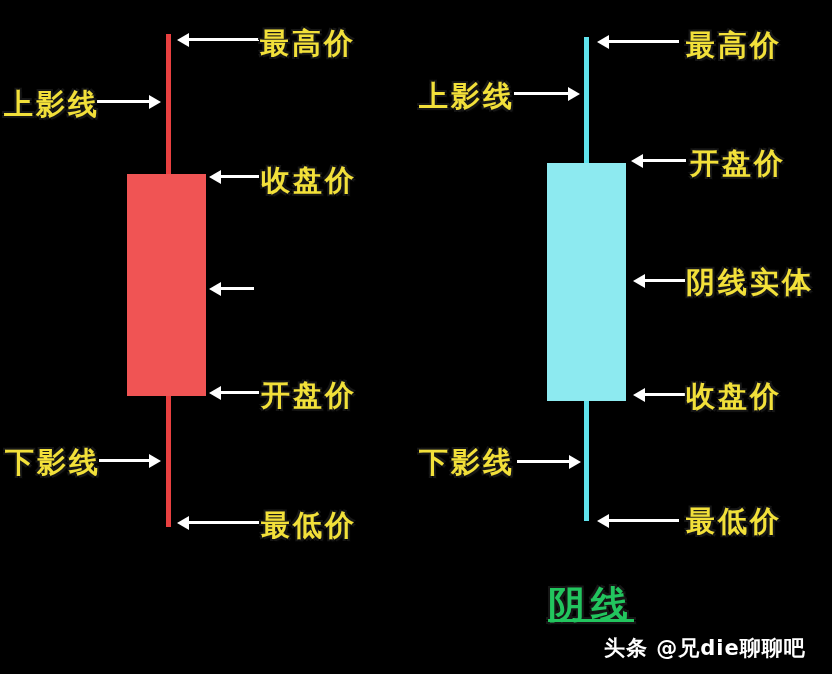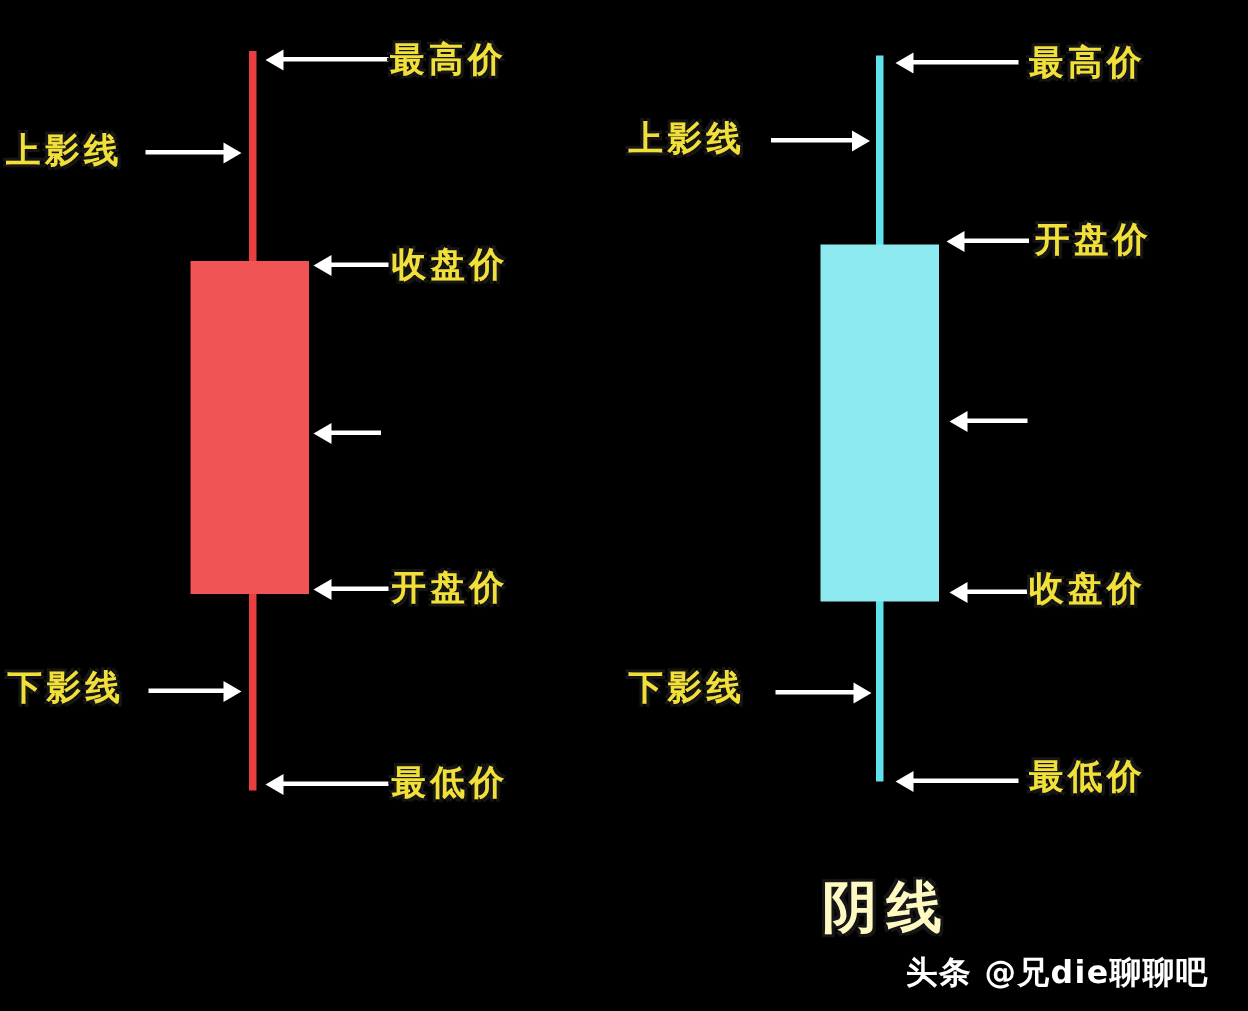--- a/index.html
+++ b/index.html
@@ -13,21 +13,21 @@
   }
   .wick { position: absolute; }
   .wick.red  { background: #e84040; }
   .wick.cyan { background: #5fe2ec; }
   .candle-body { position: absolute; }
   .candle-body.red  { background: #f05454; }
   .candle-body.cyan { background: #8deaf0; }
 
   .label {
     position: absolute;
-    font-size: 23px;
+    font-size: 29px;
     font-weight: bold;
     color: #f2e03a;
     letter-spacing: 3px;
     white-space: nowrap;
     text-shadow:
       -2px -2px 0 #161616, 2px -2px 0 #161616,
       -2px  2px 0 #161616, 2px  2px 0 #161616,
        3px  3px 1px #040404;
   }
   .title {
@@ -35,21 +35,21 @@
     font-size: 37px;
     font-weight: bold;
     letter-spacing: 6px;
     white-space: nowrap;
     text-shadow:
       -2px -2px 0 #161616, 2px -2px 0 #161616,
       -2px  2px 0 #161616, 2px  2px 0 #161616,
        3px  3px 1px #040404;
   }
   .title.red  { color: #ff1f1f; }
-  .title.cyan { color: #fef9c3; }
+  .title.cyan { color: #22c55e; text-decoration: underline; }
 
   .arrow { position: absolute; height: 16px; }
   .arrow .shaft {
     position: absolute; top: 6px; height: 3px;
     background: #ffffff; left: 0; right: 0;
   }
   .arrow.head-left .shaft { left: 11px; }
   .arrow.head-left::before {
     content: ""; position: absolute; left: 0; top: 1px;
     width: 0; height: 0;
@@ -133,20 +133,21 @@
   <div class="arrow head-right" style="left:517px; top:454px; width:64px;">
       <div class="shaft"></div>
     </div>
   <div class="arrow head-left" style="left:597px; top:513px; width:82px;">
       <div class="shaft"></div>
     </div>
 
   <span class="label" style="left:686px; top:26px;">最高价</span>
   <span class="label" style="left:419px; top:77px;">上影线</span>
   <span class="label" style="left:690px; top:144px;">开盘价</span>
+  <span class="label" style="left:686px; top:263px;">阴线实体</span>
   <span class="label" style="left:686px; top:377px;">收盘价</span>
   <span class="label" style="left:419px; top:443px;">下影线</span>
   <span class="label" style="left:686px; top:502px;">最低价</span>
   <span class="title cyan" style="left:548px; top:580px;">阴线</span>
 
   <span class="watermark" style="left:604px; top:634px;">头条 @兄die聊聊吧</span>
 
 </div>
 
 </body></html>

